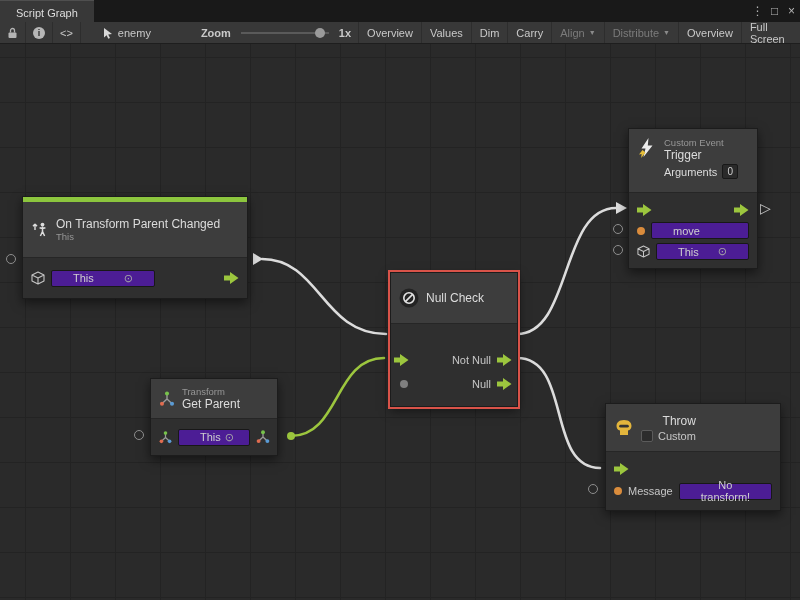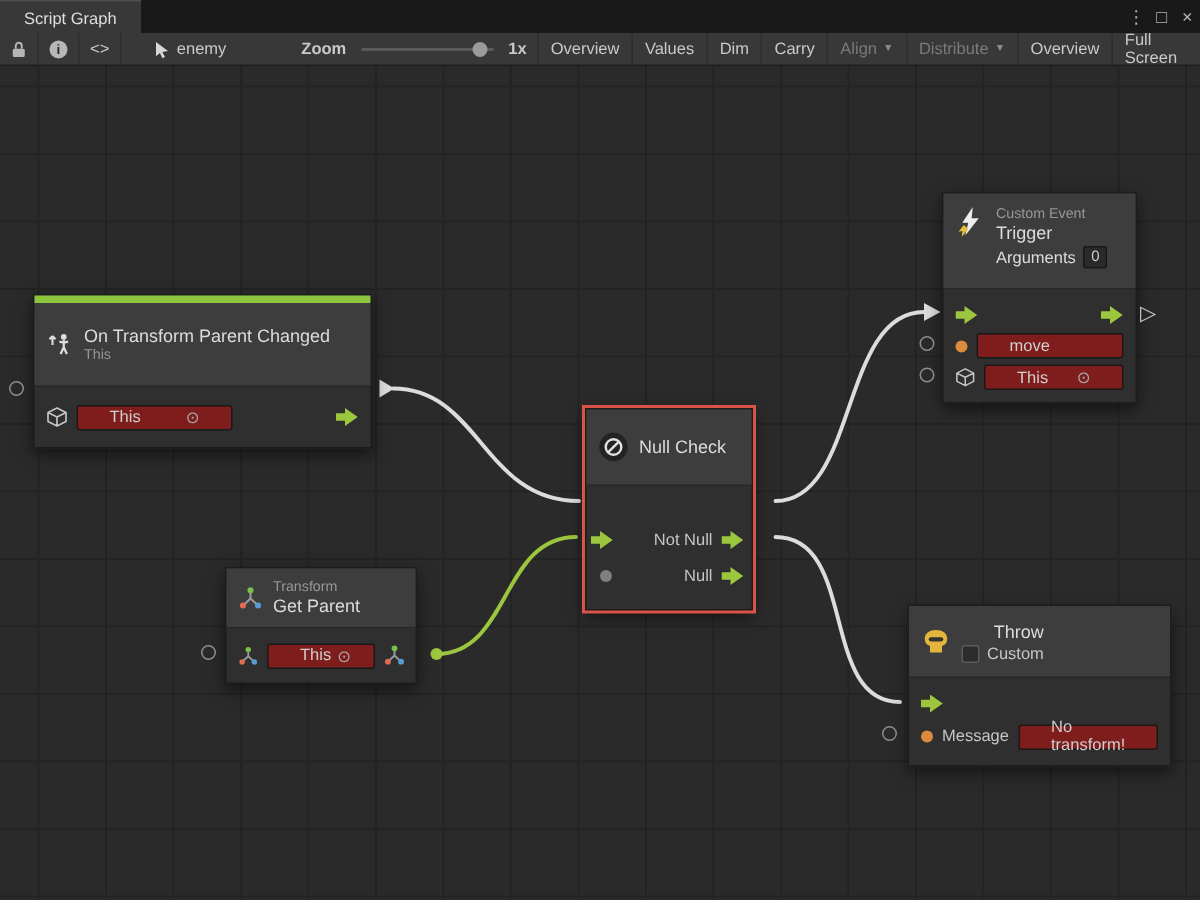--- a/index.html
+++ b/index.html
@@ -37,22 +37,22 @@
   
   .node { position:absolute; z-index:2; background:#2f2f2f; border:1px solid #1c1c1c; font-size:11px;
           box-shadow:0 4px 10px rgba(0,0,0,.5); }
   .node.selected { outline:2px solid #D95349; }
   .accent { height:5px; background:#8CC63E; }
   .nhead { background:#3d3d3d; display:flex; align-items:center; gap:7px; padding:15px 8px; border-bottom:1px solid #262626; }
   .ntitle { font-size:12px; color:#dcdcdc; line-height:14px; }
   .nsub { font-size:9.5px; color:#979797; line-height:11px; }
   .nbody { display:flex; flex-direction:column; }
   .nrow { display:flex; align-items:center; gap:6px; padding:0 8px; position:relative; }
-  .field { background:#7f1d1d; border:1px solid #181818; border-radius:2px; height:17px; padding:0 21px;
-           display:flex; align-items:center; gap:4px; color:#cfcfcf; font-size:11px; }
+  .field { background:#4c1d95; border:1px solid #181818; border-radius:2px; height:17px; padding:0 21px;
+           display:flex; align-items:center; gap:4px; color:#cfcfcf; font-size:11px;text-align:center; }
   .picker { margin-left:auto; color:#a8a8a8; font-size:11px; }
   .dot { width:8px; height:8px; border-radius:50%; flex:0 0 auto; }
   .dot.orange { background:#DA8C3C; }
   .dot.gray { background:#7f7f7f; }
   .flow { display:inline-flex; flex:0 0 auto; }
   .port-label { color:#c6c6c6; }
   .checkbox { width:12px; height:12px; background:#2c2c2c; border:1px solid #5b5b5b; border-radius:2px; display:inline-block; }
   .argbox { width:16px; height:15px; background:#2a2a2a; border:1px solid #181818; border-radius:2px;
             display:inline-flex; align-items:center; justify-content:center; font-size:10px; color:#cfcfcf; }
   .nc-icon-wrap { display:inline-flex; }
@@ -176,21 +176,21 @@
         <span class="flow" style="margin-left:auto;">
           <svg width="15" height="12" viewBox="0 0 15 12">
               <path d="M0 3.5 H6 V0 L14.5 6 L6 12 V8.5 H0 Z" fill="#9CC63E"></path>
             </svg>
         </span>
       </div>
     </div>
   </div>
   <span class="ring-port" style="left:6px; top:210px;"></span>
 
-  <div class="node selected" style="left:390px; top:228px; width:112px;">
+  <div class="node selected" style="left:390px; top:228px; width:128px;">
     <div class="nhead">
       <span class="nc-icon-wrap">
         <svg width="20" height="20" viewBox="0 0 20 20">
           <circle cx="10" cy="10" r="9.5" fill="#232323"></circle>
           <circle cx="10" cy="10" r="5.2" stroke="#e2e2e2" stroke-width="1.6" fill="none"></circle>
           <path d="M6.4 13.6 L13.6 6.4" stroke="#e2e2e2" stroke-width="1.6"></path>
         </svg>
       </span>
       <div class="ntitle">Null Check</div>
     </div>

